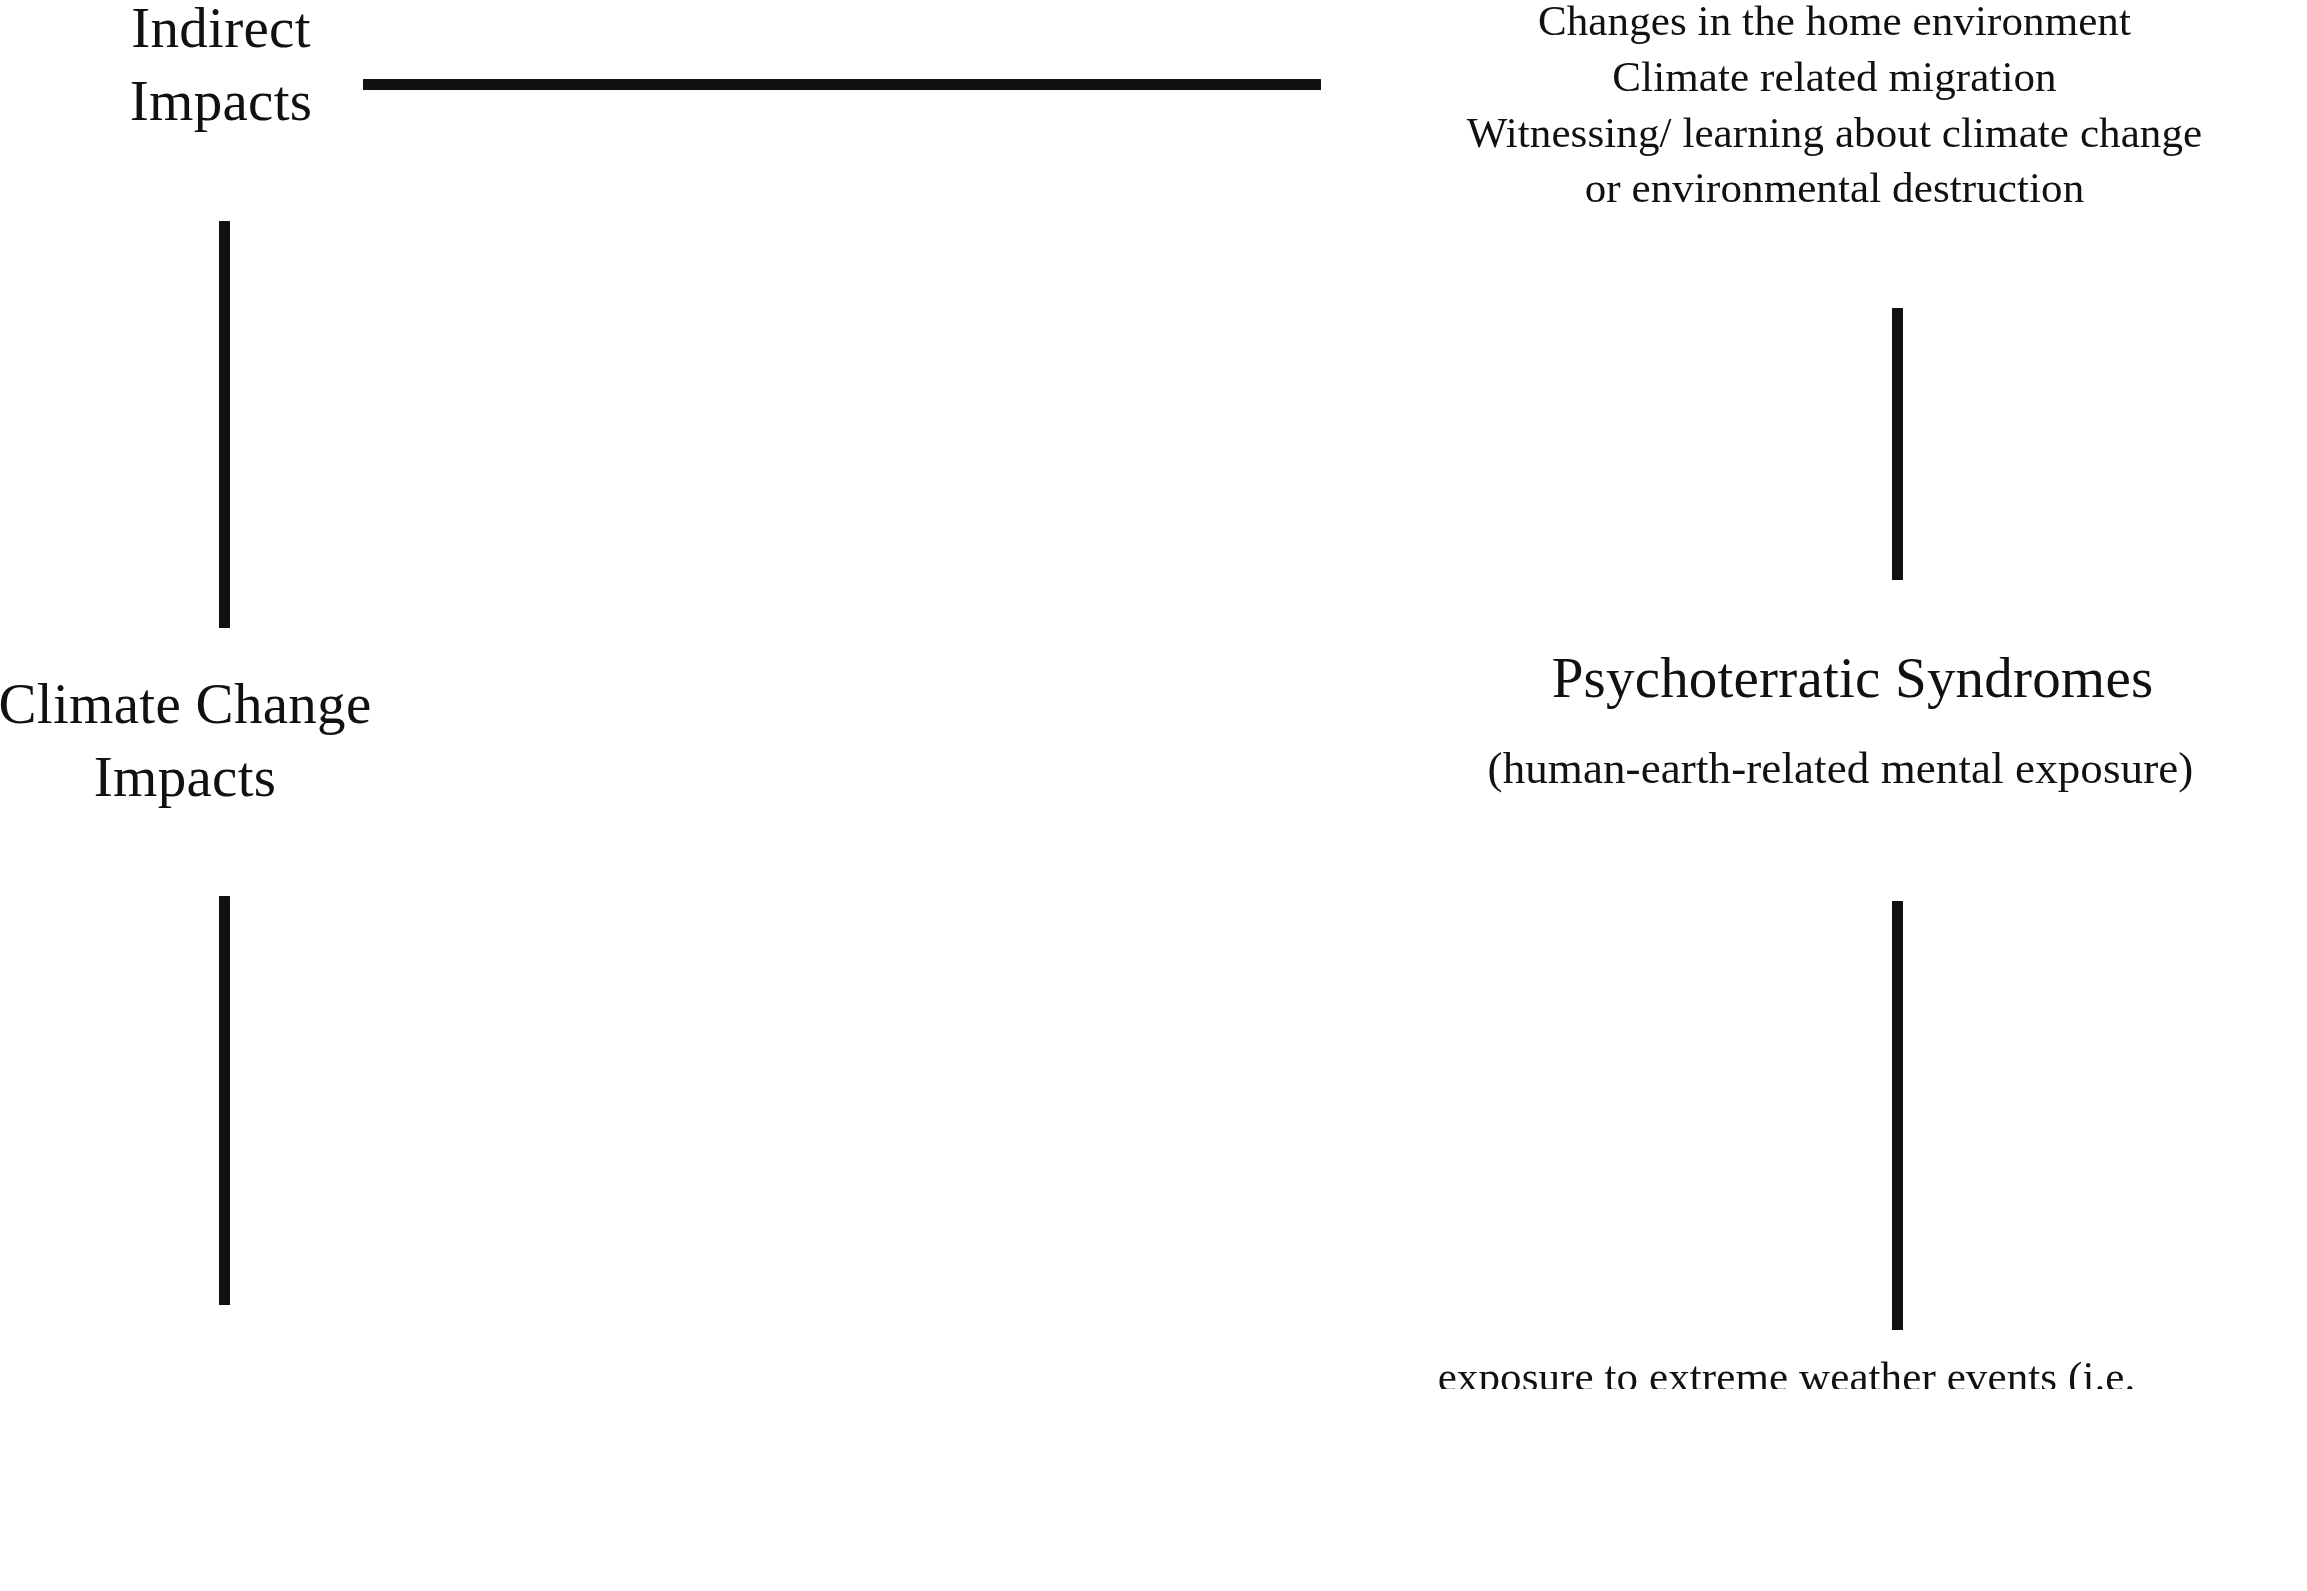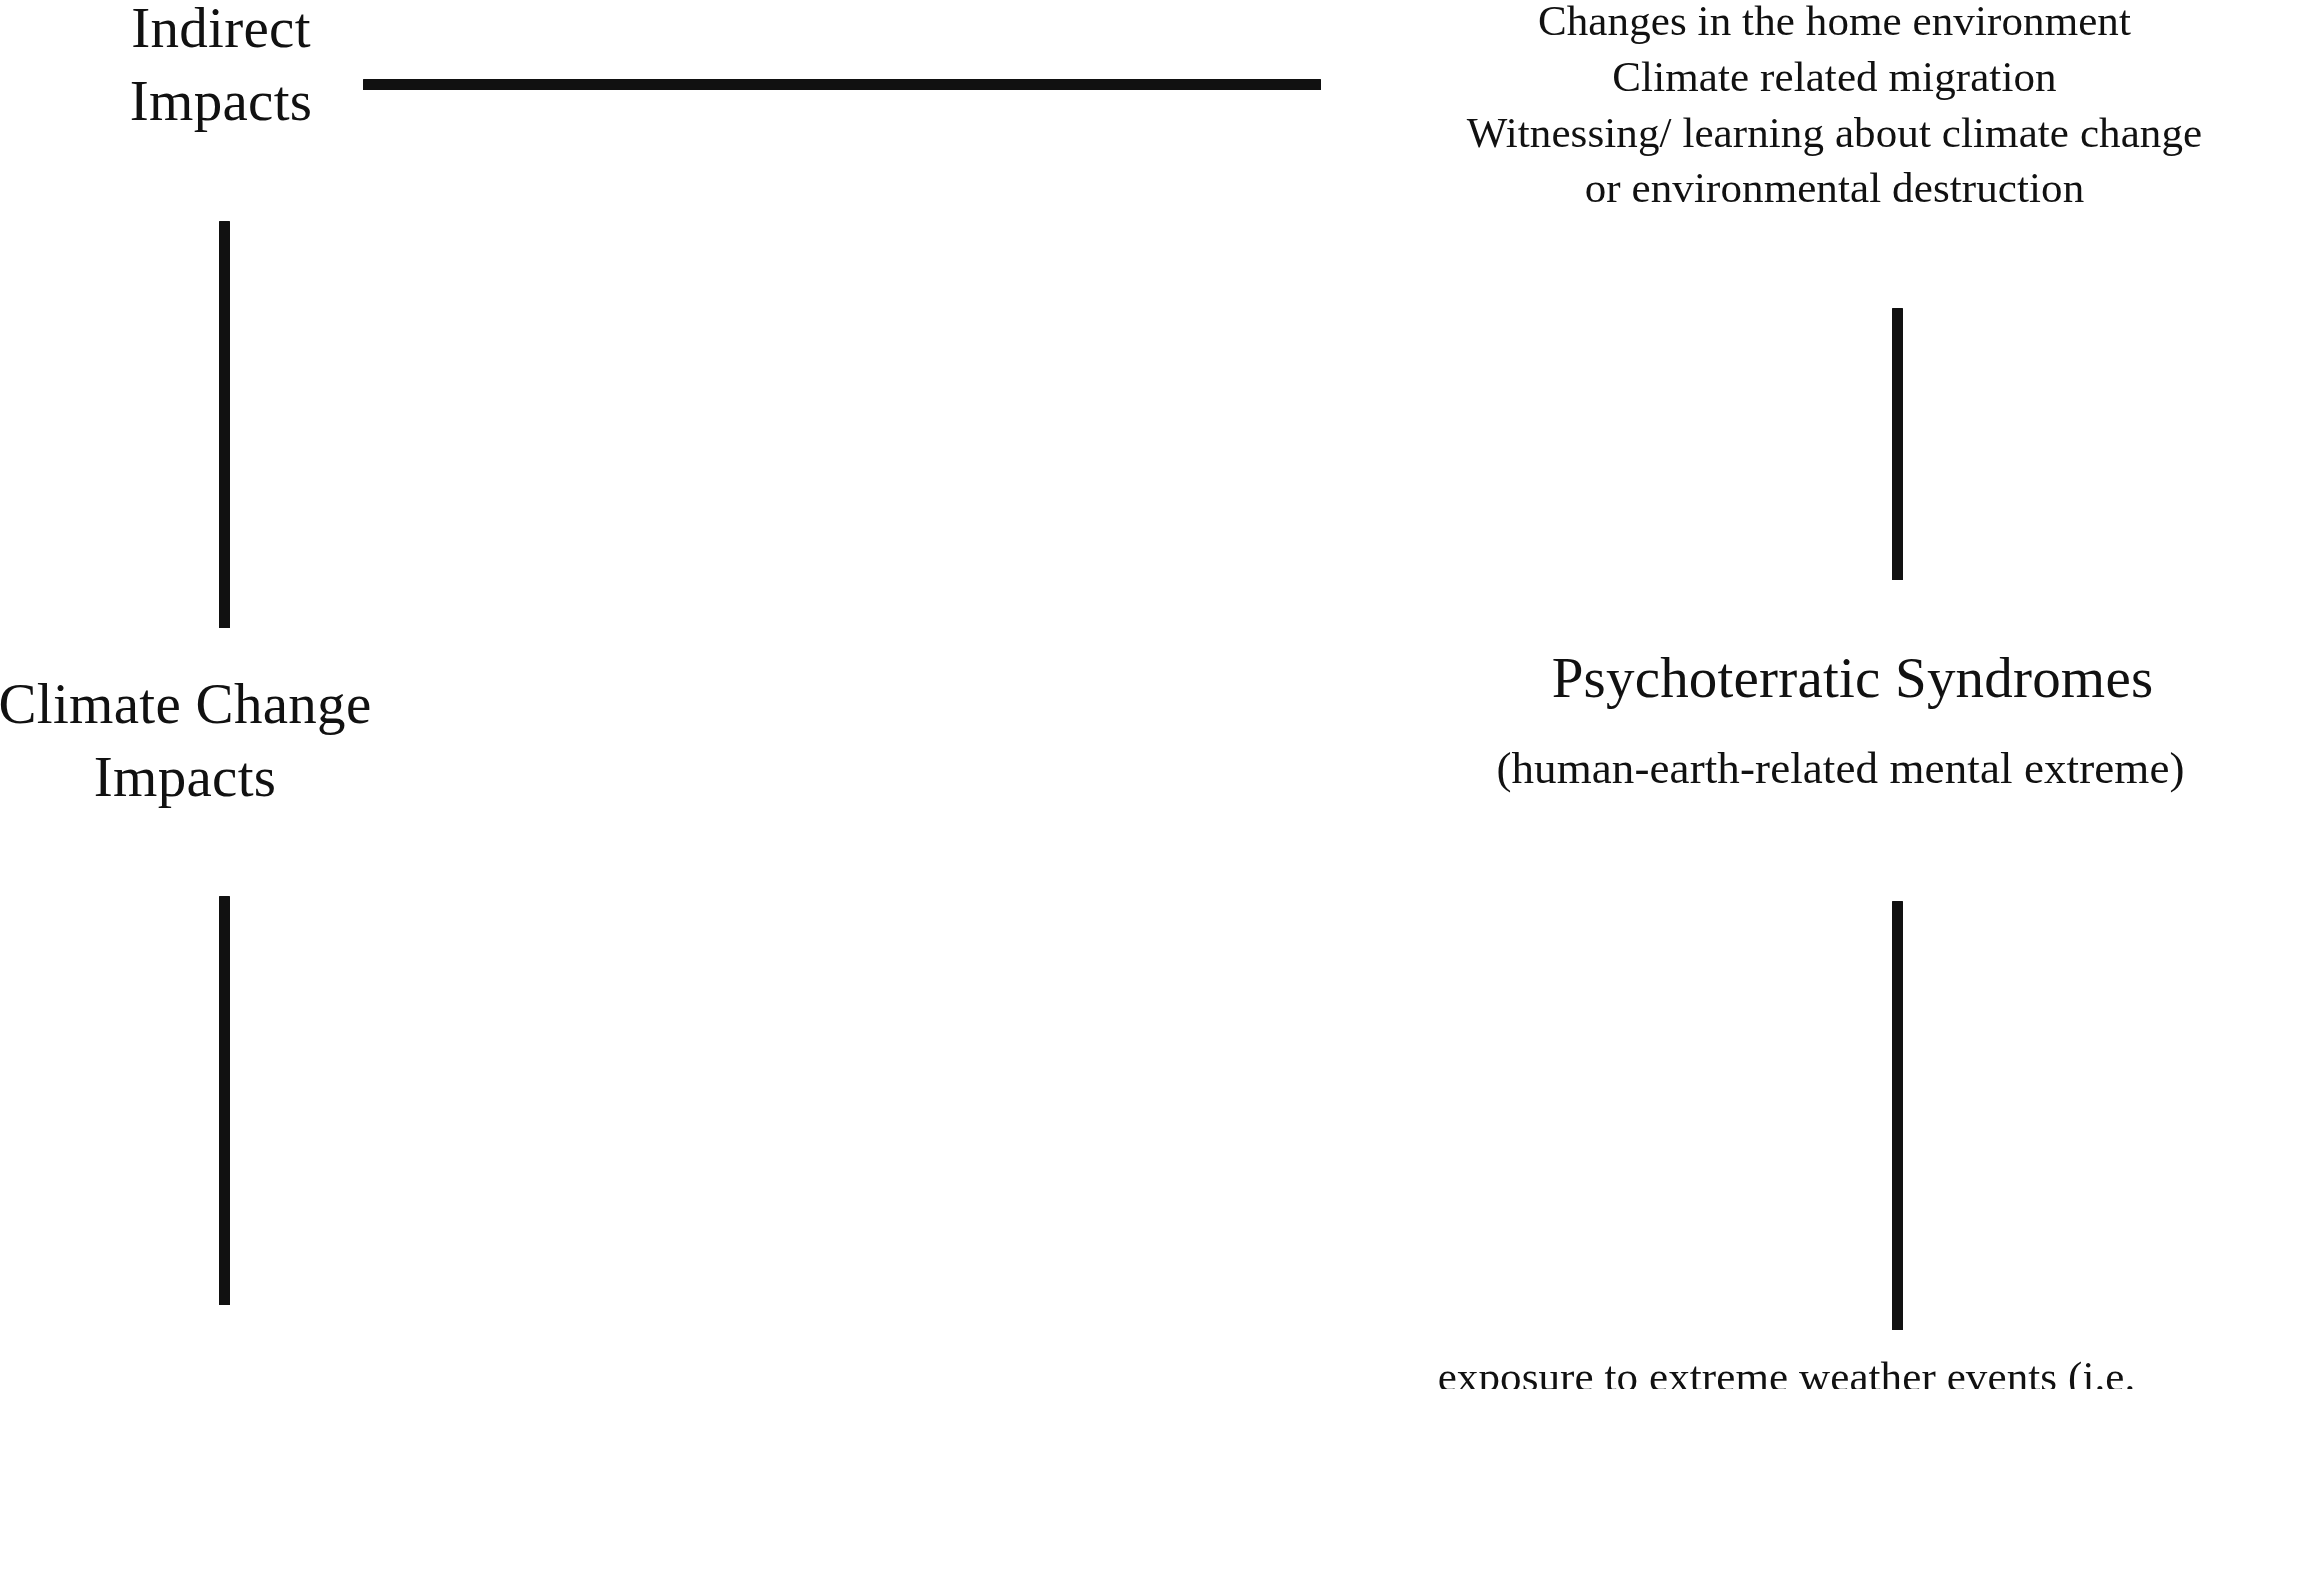--- a/index.html
+++ b/index.html
@@ -90,21 +90,21 @@
 
   <div class="rule-v" style="left:1892px; top:901px; height:429px;"></div>
 
   <div class="txt detail-list" style="left:1362px; top:-7.2px; width:945px;">Changes in the home environment
 Climate related migration
 Witnessing/ learning about climate change
 or environmental destruction</div>
 
   <div class="txt node-title" style="left:1398px; top:642px; width:909px;text-align:center;">Psychoterratic Syndromes</div>
 
-  <div class="txt node-subtitle" style="left:1374px; top:740px; width:933px;">(human-earth-related mental extreme)</div>
+  <div class="txt node-subtitle" style="left:1374px; top:740px; width:933px;">(human-earth-related mental exposure)</div>
 
   <div class="txt detail-list" style="left:1350px; top:1349px; width:873px;">exposure to extreme weather events (i.e.
 floods, tsunami, earthquake etc)
 Physical loss or loss of species
 Change of livelihood</div>
 
 </div>
 
 
 </body></html>

